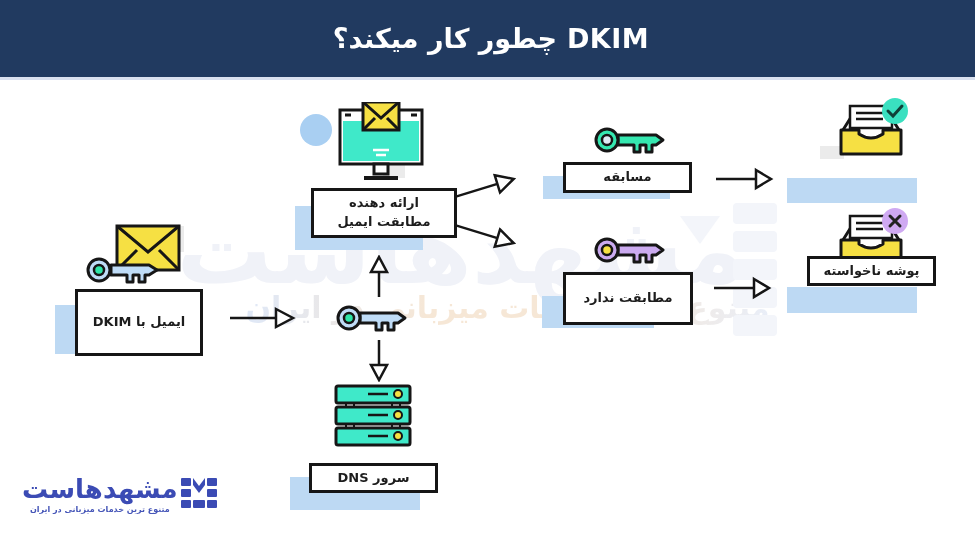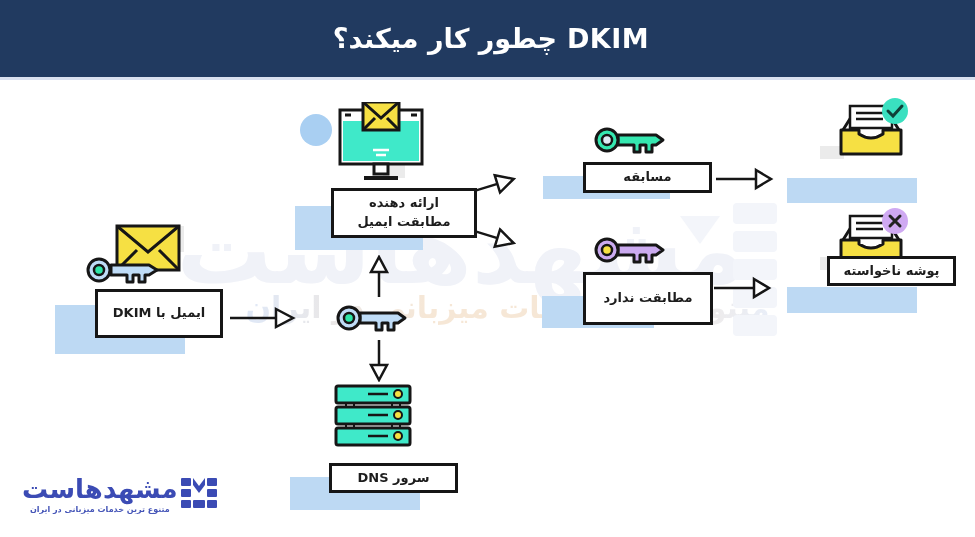--- a/index.html
+++ b/index.html
@@ -26,21 +26,21 @@
   .wm-col i { display:block; width:44px; height:21px; background:#f3f5fa; border-radius:4px; }
   .wm-chev { position:absolute; left:680px; top:216px; z-index:1; width:0; height:0;
              border-left:20px solid transparent; border-right:20px solid transparent;
              border-top:28px solid #f3f5fa; }
 
   
   .decor { position:absolute; background:#bdd9f3; z-index:2; }
   .gray  { position:absolute; background:#ebebeb; z-index:2; }
   .nbox  { position:absolute; background:#ffffff; border:3px solid #161616; z-index:4;
            display:flex; flex-direction:column; align-items:center; justify-content:center;
-           font-size:13px; font-weight:bold; color:#1d1d1d; text-align:center; line-height:1.45;margin-left:20px; }
+           font-size:13px; font-weight:bold; color:#1d1d1d; text-align:center; line-height:1.45; }
   .icon  { position:absolute; z-index:4; }
   .arrow { position:absolute; z-index:3; }
   .circ  { position:absolute; width:32px; height:32px; border-radius:50%;
            background:#a9cff2; z-index:3; }
 
   
   #logo { position:absolute; left:22px; top:474px; z-index:5; display:flex;
           align-items:center; gap:3px; }
   #logo .lcol { display:flex; flex-direction:column; align-items:center; }
   #logo .lword { font-size:26px; font-weight:bold; color:#3b4bb4; line-height:28px; }
@@ -152,21 +152,21 @@
 
   <svg class="icon" style="left:833px;top:208px" width="78" height="62" viewBox="0 0 78 62">
     <path d="M10 32 L20 16 H56 L66 32" fill="#ffffff" stroke="#161616" stroke-width="3"></path>
     <rect x="17" y="8" width="42" height="22" fill="#ffffff" stroke="#161616" stroke-width="2.5"></rect>
     <path d="M23 15 H50 M23 21 H50" stroke="#161616" stroke-width="2.5"></path>
     <path d="M8 32 H26 V36 Q38 44 50 36 V32 H68 V56 H8 Z" fill="#f6e043" stroke="#161616" stroke-width="3" stroke-linejoin="round"></path>
     <circle cx="62" cy="13" r="13" fill="#cfa9f2"></circle>
     <path d="M57 8 l10 10 M67 8 l-10 10" fill="none" stroke="#222222" stroke-width="3" stroke-linecap="round"></path>
   </svg>
 
-  <div class="nbox" dir="rtl" style="left:75px;top:289px;width:128px;height:49px">
+  <div class="nbox" dir="rtl" style="left:75px;top:289px;width:128px;height:67px">
     <span>ایمیل با DKIM</span>
   </div>
 
   <div class="nbox" dir="rtl" style="left:311px;top:188px;width:146px;height:50px">
     <span>ارائه دهنده</span>
     <span>مطابقت ایمیل</span>
   </div>
 
   <div class="nbox" dir="rtl" style="left:309px;top:463px;width:129px;height:30px">
     <span>سرور DNS</span>

